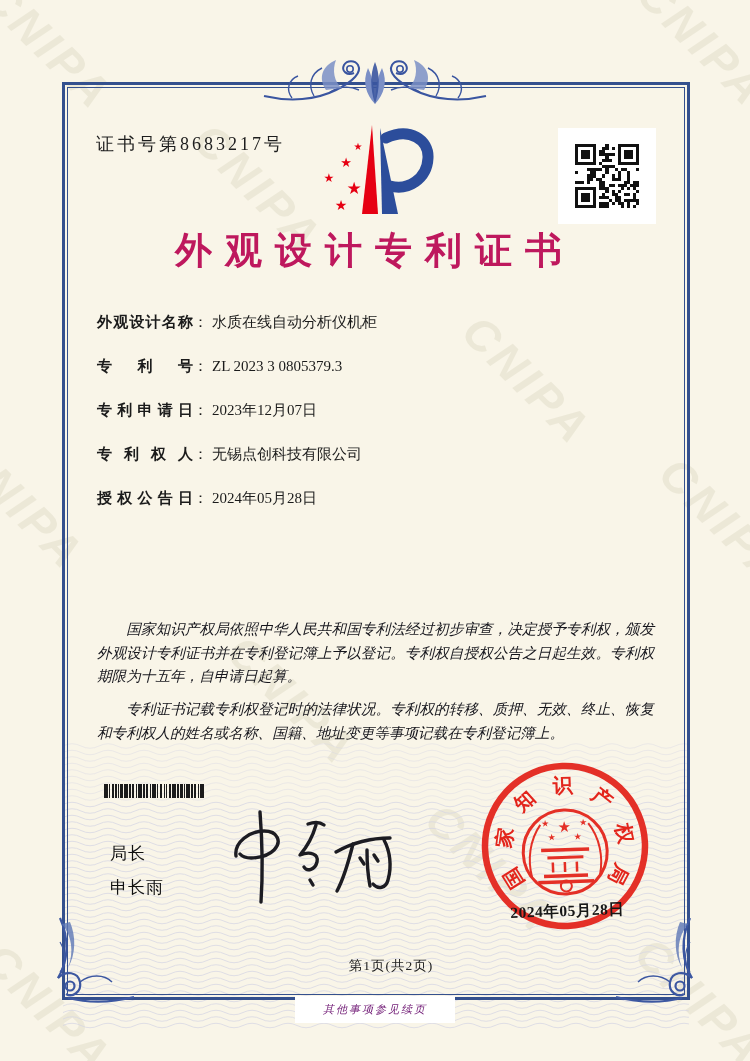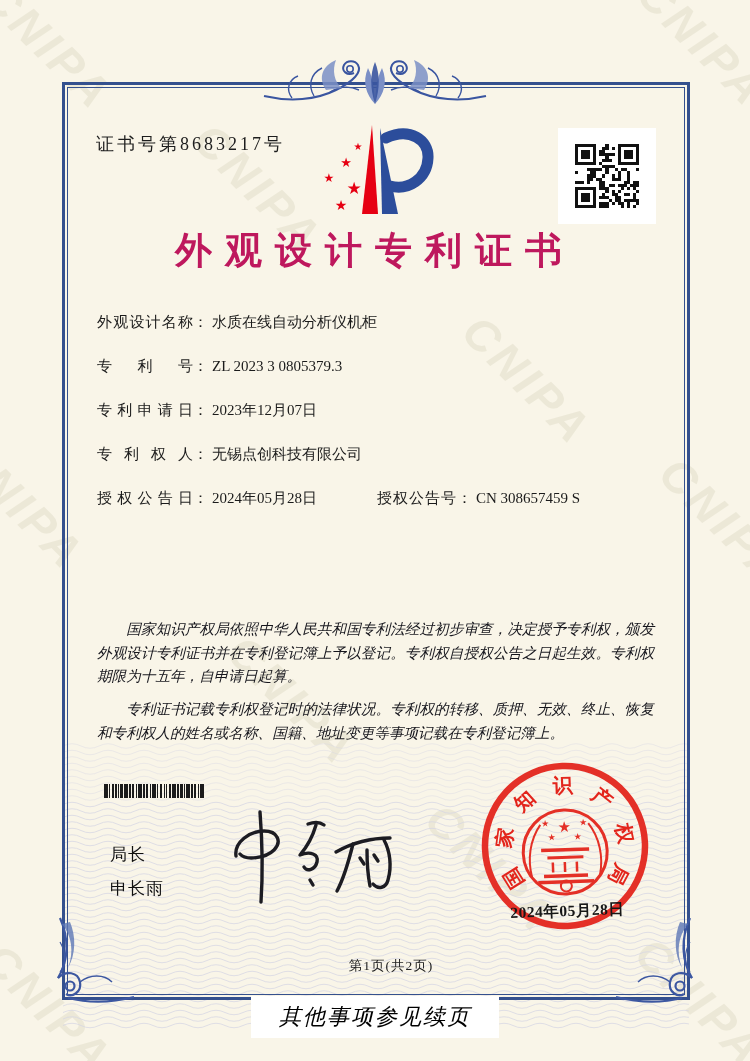--- a/index.html
+++ b/index.html
@@ -31,45 +31,45 @@
   .qr-box{position:absolute;left:558px;top:128px;width:98px;height:96px;background:#ffffff;
           display:flex;align-items:center;justify-content:center;}
 
   .title{position:absolute;left:0;top:226px;width:100%;text-align:center;
          font-size:37px;font-weight:700;letter-spacing:13px;color:#be185d;}
 
   .fields{position:absolute;left:97px;top:314px;width:560px;font-size:15px;color:#1b1b1b;}
   .frow{margin-bottom:27px;line-height:17px;position:relative;}
   .frow.addr{margin-bottom:6px;}
   .frow.addr .f-value{width:368px;line-height:1.55;}
-  .f-label{display:inline-block;width:96px;text-align:justify;text-align-last:justify;vertical-align:top;}
+  .f-label{display:inline-block;width:96px;text-align:justify;text-align-last:justify;vertical-align:top;font-weight:bold;}
   .f-colon{display:inline-block;vertical-align:top;}
   .f-value{display:inline-block;vertical-align:top;margin-left:4px;max-width:440px;}
   .pair2{position:absolute;left:280px;top:0;white-space:nowrap;}
   .pair2 .f-label{width:auto;letter-spacing:1px;}
 
   .body-text{position:absolute;left:97px;top:618px;width:557px;font-size:14.6px;
              line-height:1.62;text-align:justify;color:#15151c;}
   .kai{font-style:italic;}
   .body-text p{margin:0 0 9px 0;text-indent:2em;}
 
   .barcode{position:absolute;left:104px;top:784px;width:192px;height:14px;display:flex;align-items:stretch;}
   .barcode i{display:block;background:#1b1b1b;height:100%;}
 
-  .officer{position:absolute;left:110px;top:838px;font-family:Liberation Sans, sans-serif;
+  .officer{position:absolute;left:110px;top:838px;font-family:Liberation Mono, monospace;
            font-size:17px;color:#101010;line-height:34px;letter-spacing:1px;}
 
   .signature{position:absolute;left:220px;top:798px;}
 
   .seal{position:absolute;left:477px;top:758px;transform:rotate(-2deg);z-index:5;}
 
   .page-no{position:absolute;left:0;top:957px;width:100%;text-align:center;font-size:13.5px;color:#222;letter-spacing:1px;margin-left:16px;}
 
   .note{position:absolute;left:50%;top:996px;transform:translateX(-50%);background:#ffffff;
-        padding:6px 28px;font-size:22px;color:#000000;letter-spacing:2px;z-index:6;white-space:nowrap;}
+        padding:6px 28px;font-size:11px;color:#701a75;letter-spacing:2px;z-index:6;white-space:nowrap;}
 </style>
 </head>
 <body>
 
 <div class="page">
 
   <div class="wm" style="left:48px;top:45px">CNIPA</div>
   <div class="wm" style="left:702px;top:42px">CNIPA</div>
   <div class="wm" style="left:258px;top:188px">CNIPA</div>
   <div class="wm" style="left:527px;top:380px">CNIPA</div>
@@ -324,23 +324,20 @@
         <span class="f-label">专利号</span><span class="f-colon">：</span><span class="f-value">ZL 2023 3 0805379.3</span>
       </div>
       <div class="frow">
         <span class="f-label">专利申请日</span><span class="f-colon">：</span><span class="f-value">2023年12月07日</span>
       </div>
       <div class="frow">
         <span class="f-label">专利权人</span><span class="f-colon">：</span><span class="f-value">无锡点创科技有限公司</span>
       </div>
       <div class="frow">
         <span class="f-label">授权公告日</span><span class="f-colon">：</span><span class="f-value">2024年05月28日</span>
-        <span class="pair2">
-          <span class="f-label">授权公告号</span><span class="f-colon">：</span><span class="f-value">CN 308657459 S</span>
-        </span>
       </div>
     </div>
 
     <div class="body-text kai">
       <p>国家知识产权局依照中华人民共和国专利法经过初步审查，决定授予专利权，颁发外观设计专利证书并在专利登记簿上予以登记。专利权自授权公告之日起生效。专利权期限为十五年，自申请日起算。</p>
       <p>专利证书记载专利权登记时的法律状况。专利权的转移、质押、无效、终止、恢复和专利权人的姓名或名称、国籍、地址变更等事项记载在专利登记簿上。</p>
     </div>
 
     <div class="barcode" id="barcode">
         <i style="width: 3.75px; margin-right: 1.3px;"></i>

